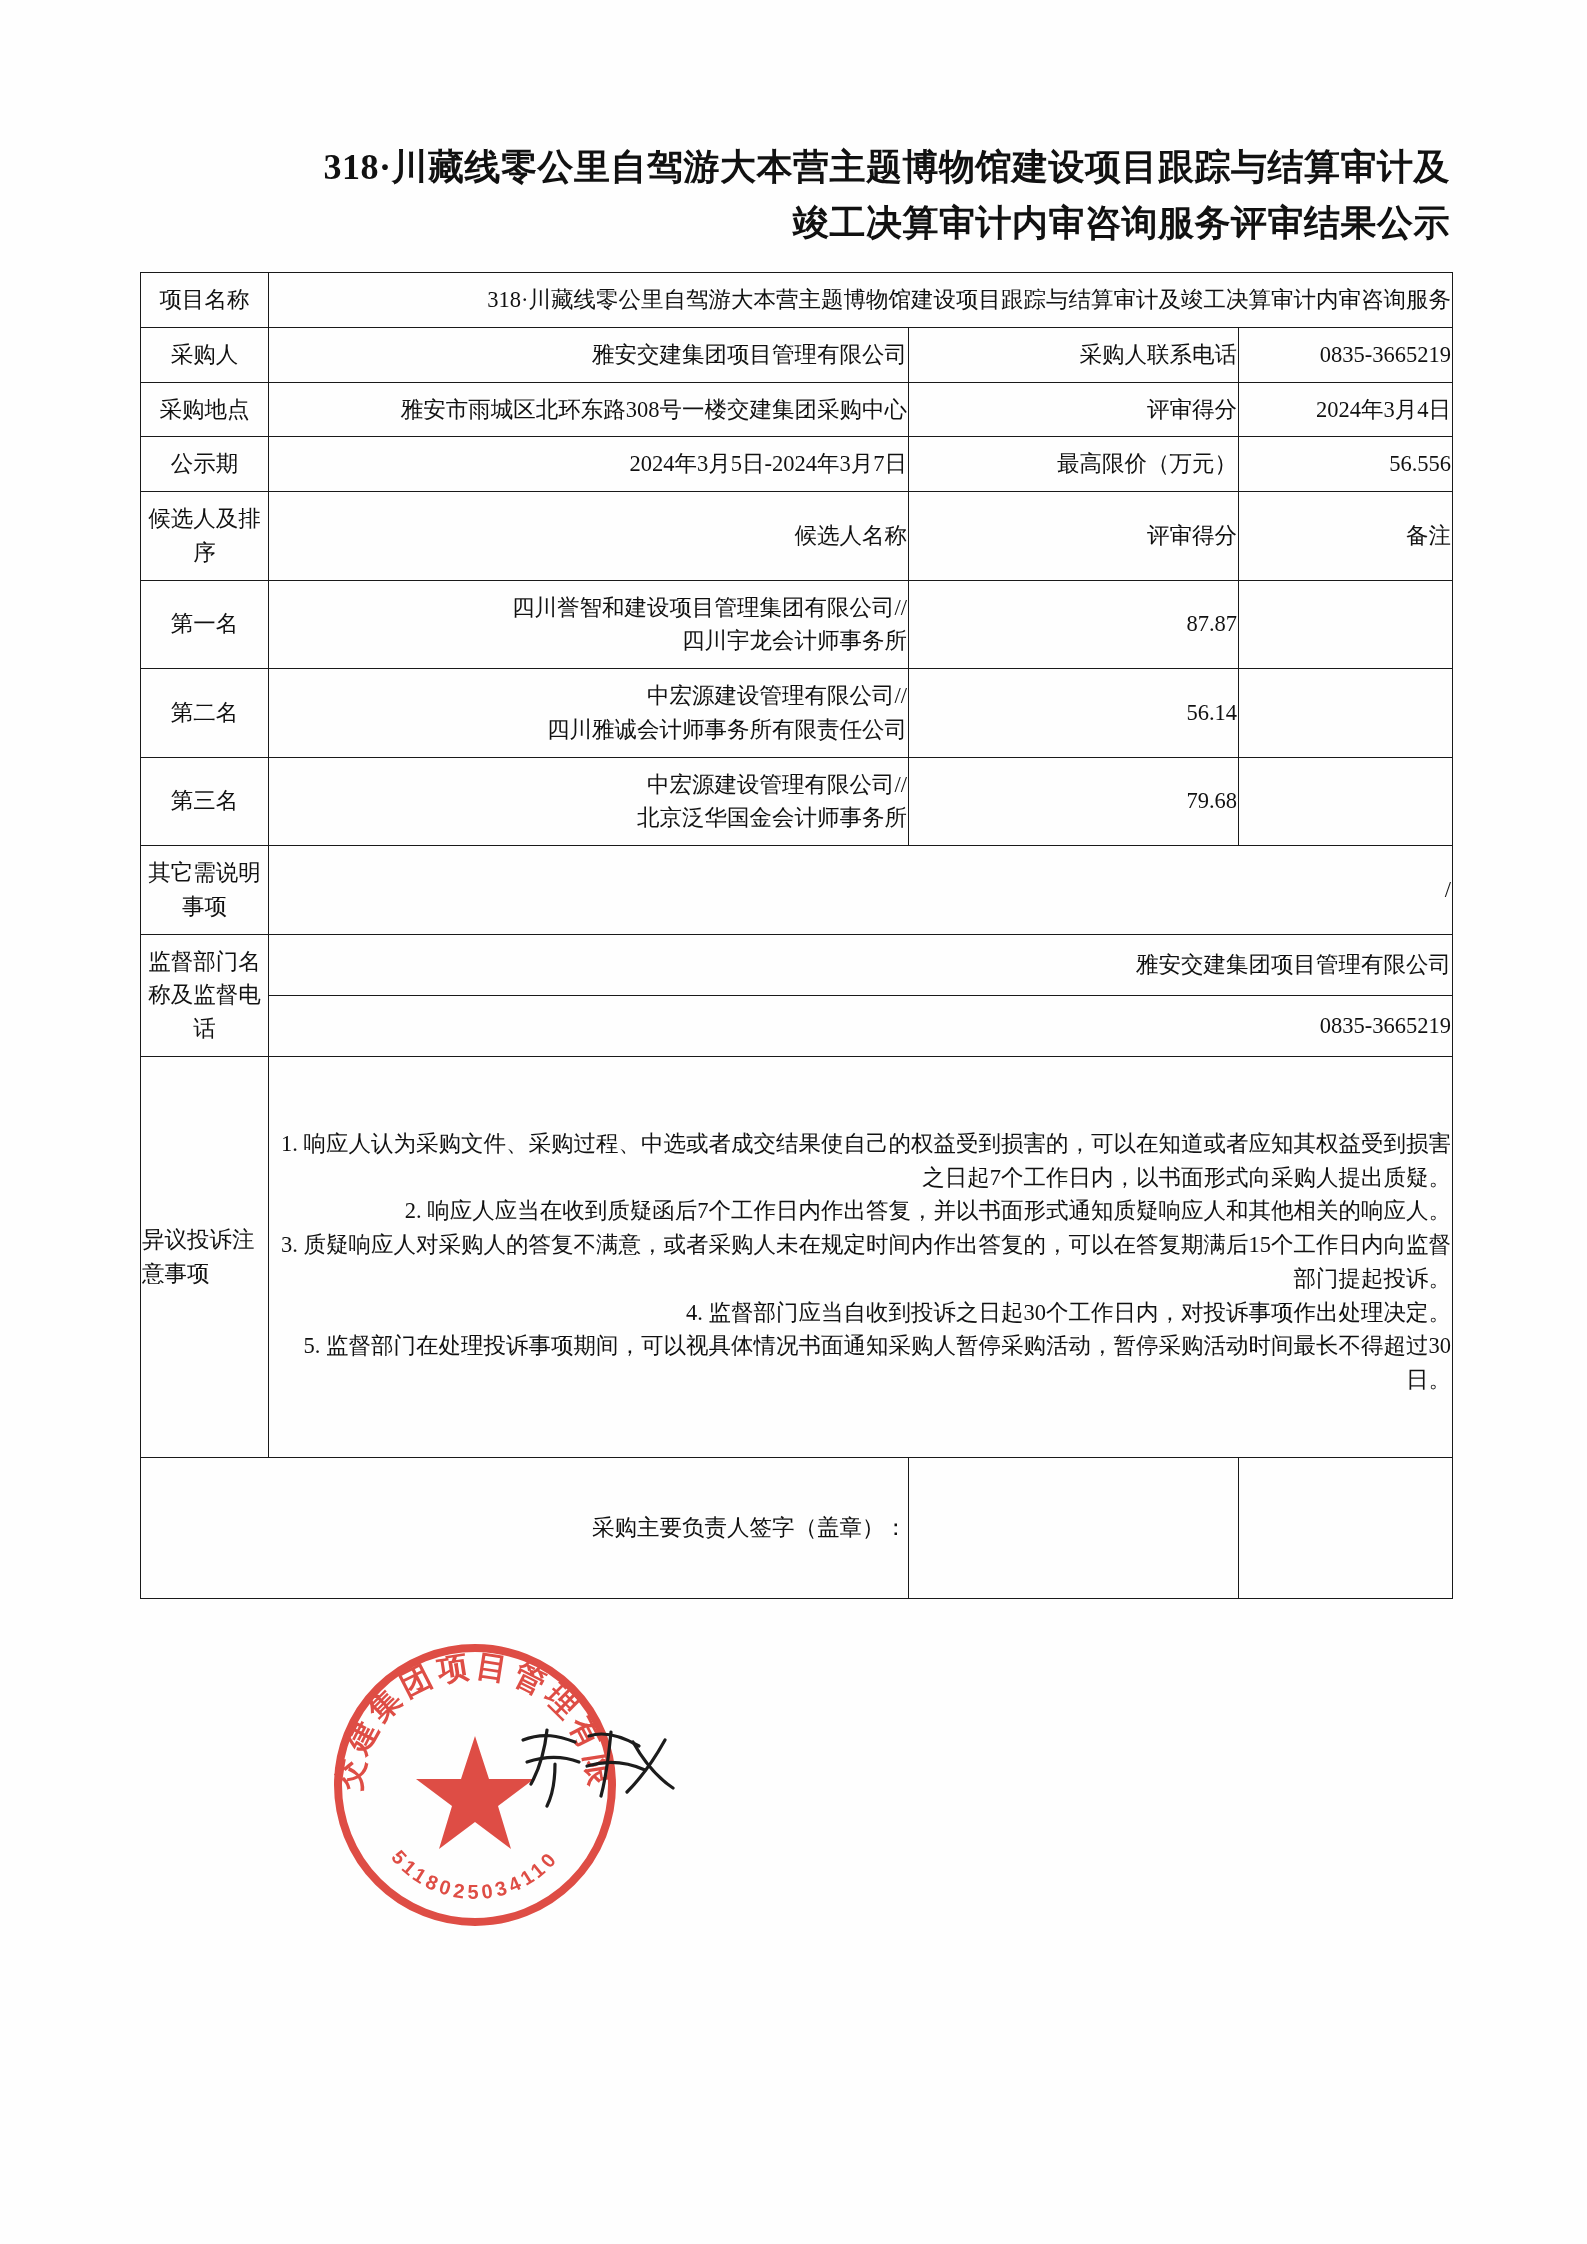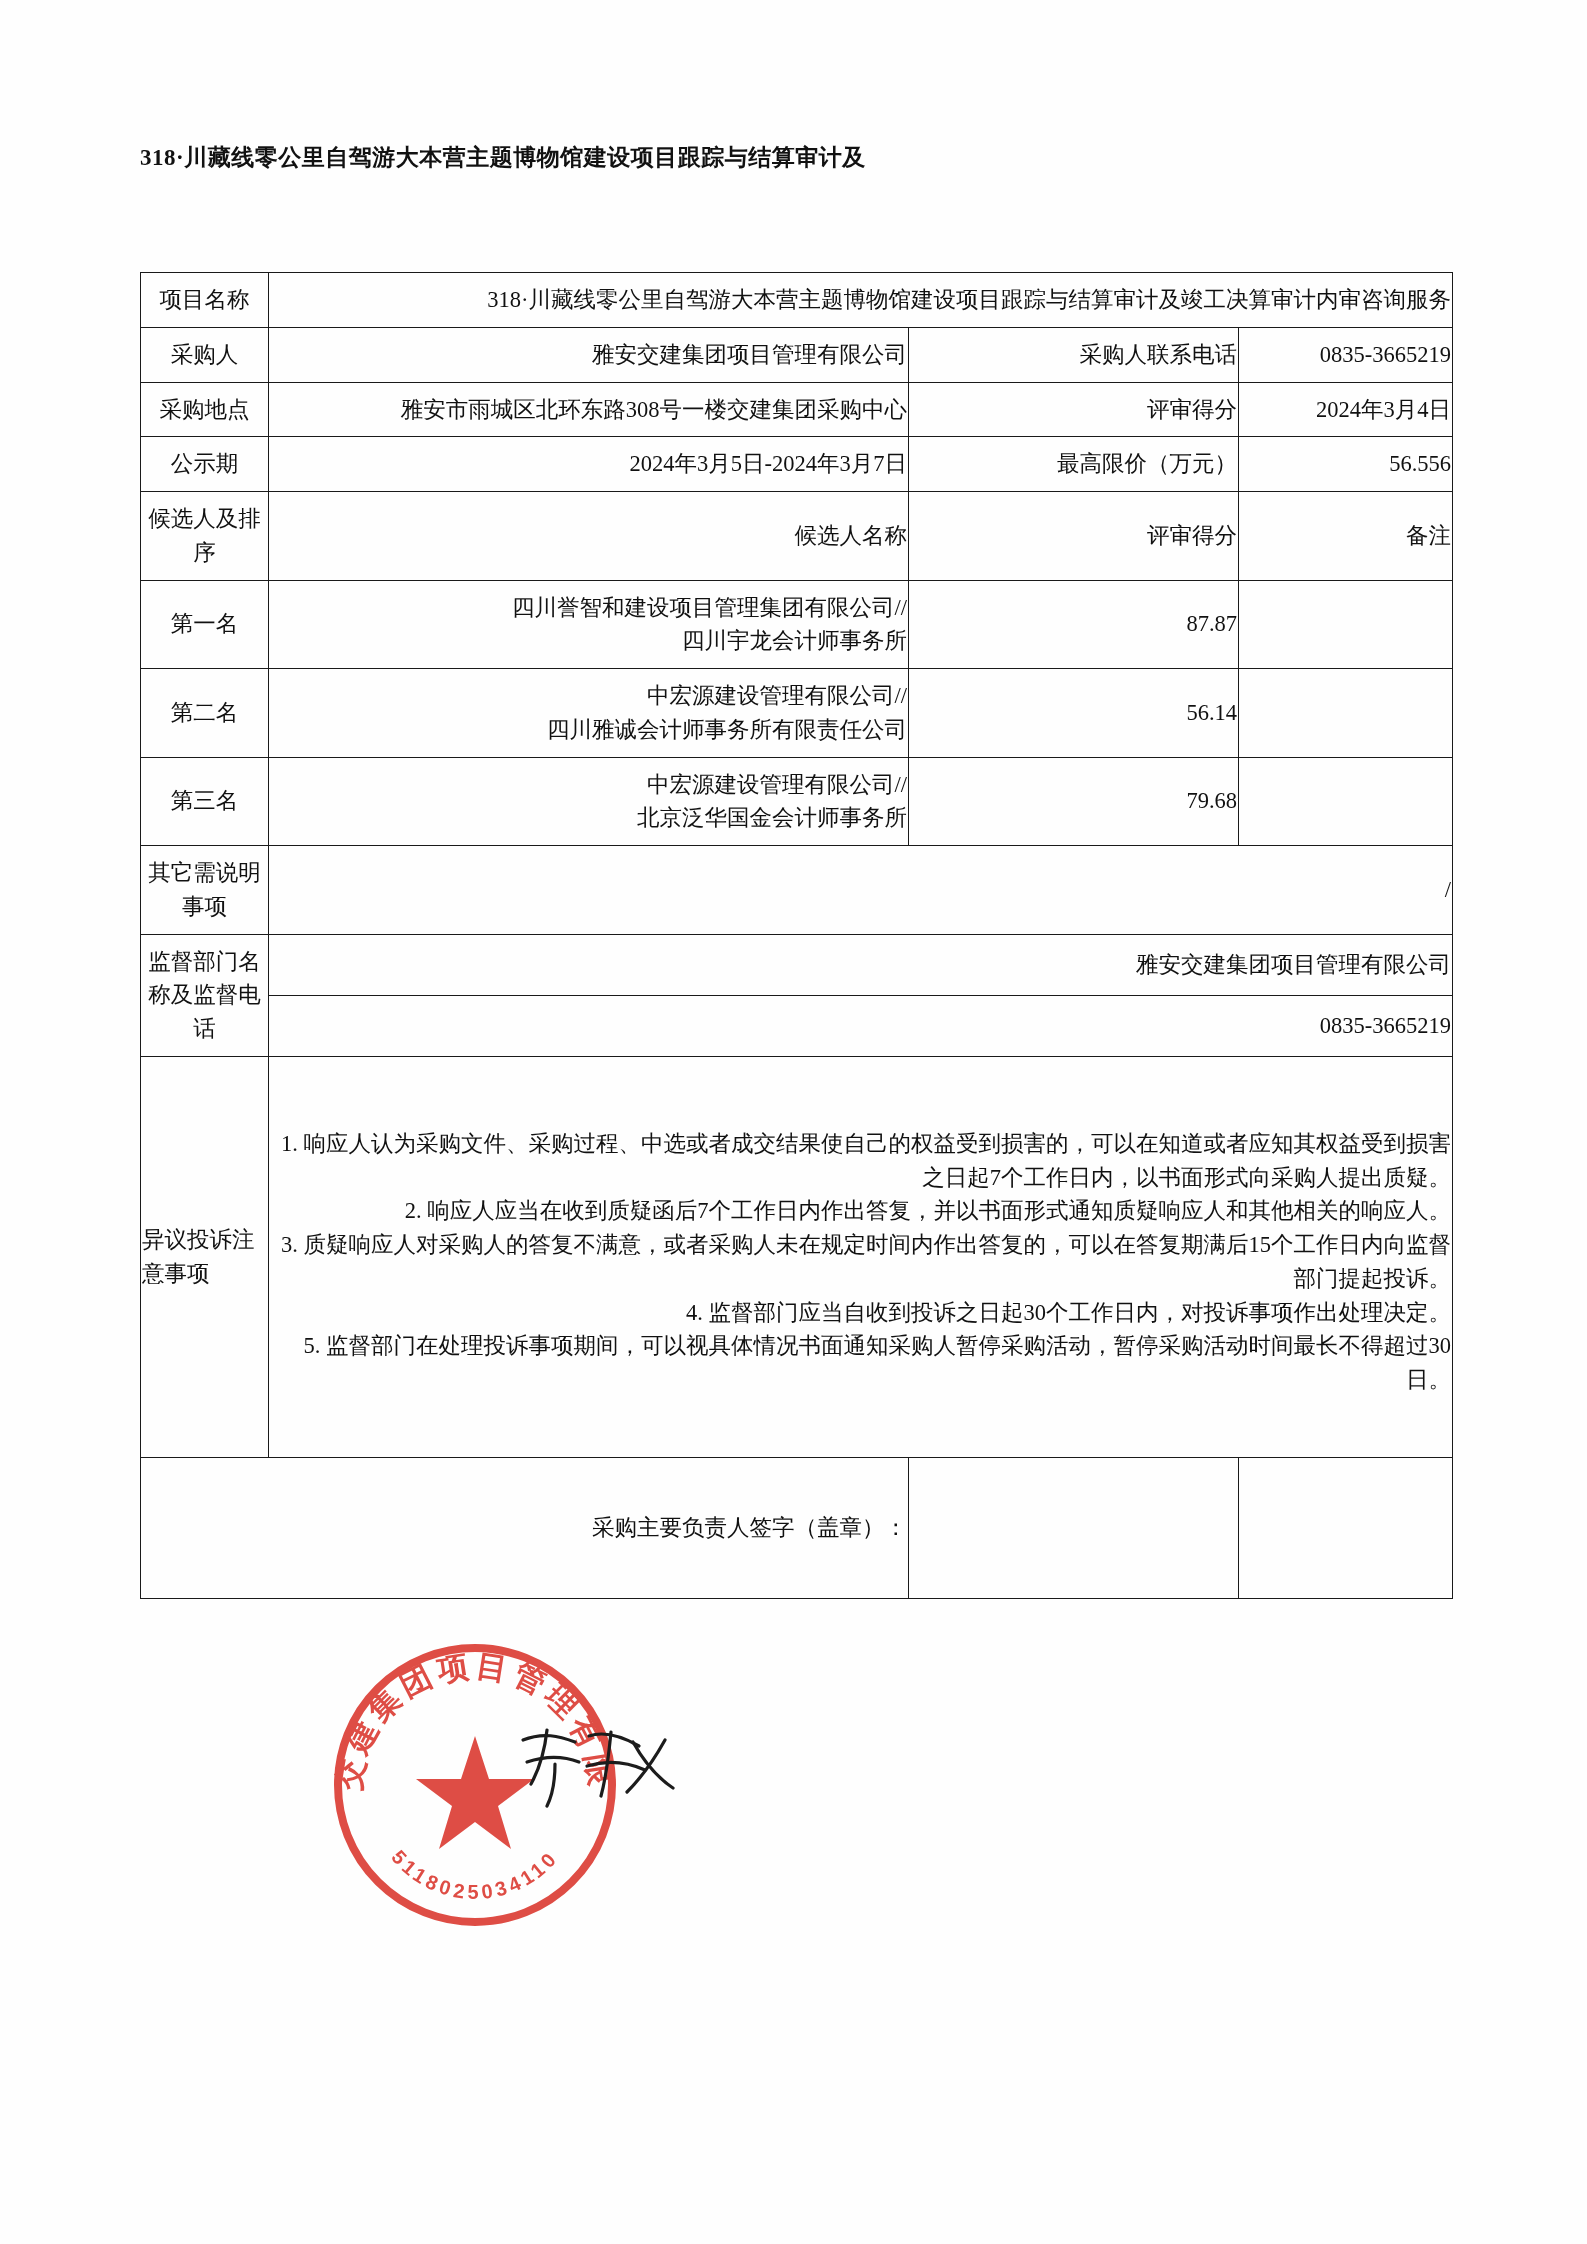--- a/index.html
+++ b/index.html
@@ -20,22 +20,22 @@
     left: 0; top: 0;
     width: 1587px;
     height: 2244px;
     background: #fefefe;
   }
   .title {
     position: absolute;
     left: 140px;
     top: 140px;
     width: 1310px;
-    text-align: left;
-    font-size: 23px;
+    text-align: right;
+    font-size: 36px;
     font-weight: bold;
     line-height: 1.55;
     letter-spacing: 0.5px;
   }
   .table-wrap {
     position: absolute;
     left: 140px;
     top: 272px;
     width: 1312px;
   }
@@ -95,20 +95,21 @@
     pointer-events: none;
   }
 </style>
 </head>
 <body>
 
 <div class="page">
 
   <div class="title">
     <div>318·川藏线零公里自驾游大本营主题博物馆建设项目跟踪与结算审计及</div>
+    <div>竣工决算审计内审咨询服务评审结果公示</div>
   </div>
 
   <div class="table-wrap">
     <table class="main">
       <colgroup>
         <col style="width:128px">
         <col style="width:640px">
         <col style="width:330px">
         <col style="width:214px">
       </colgroup>

